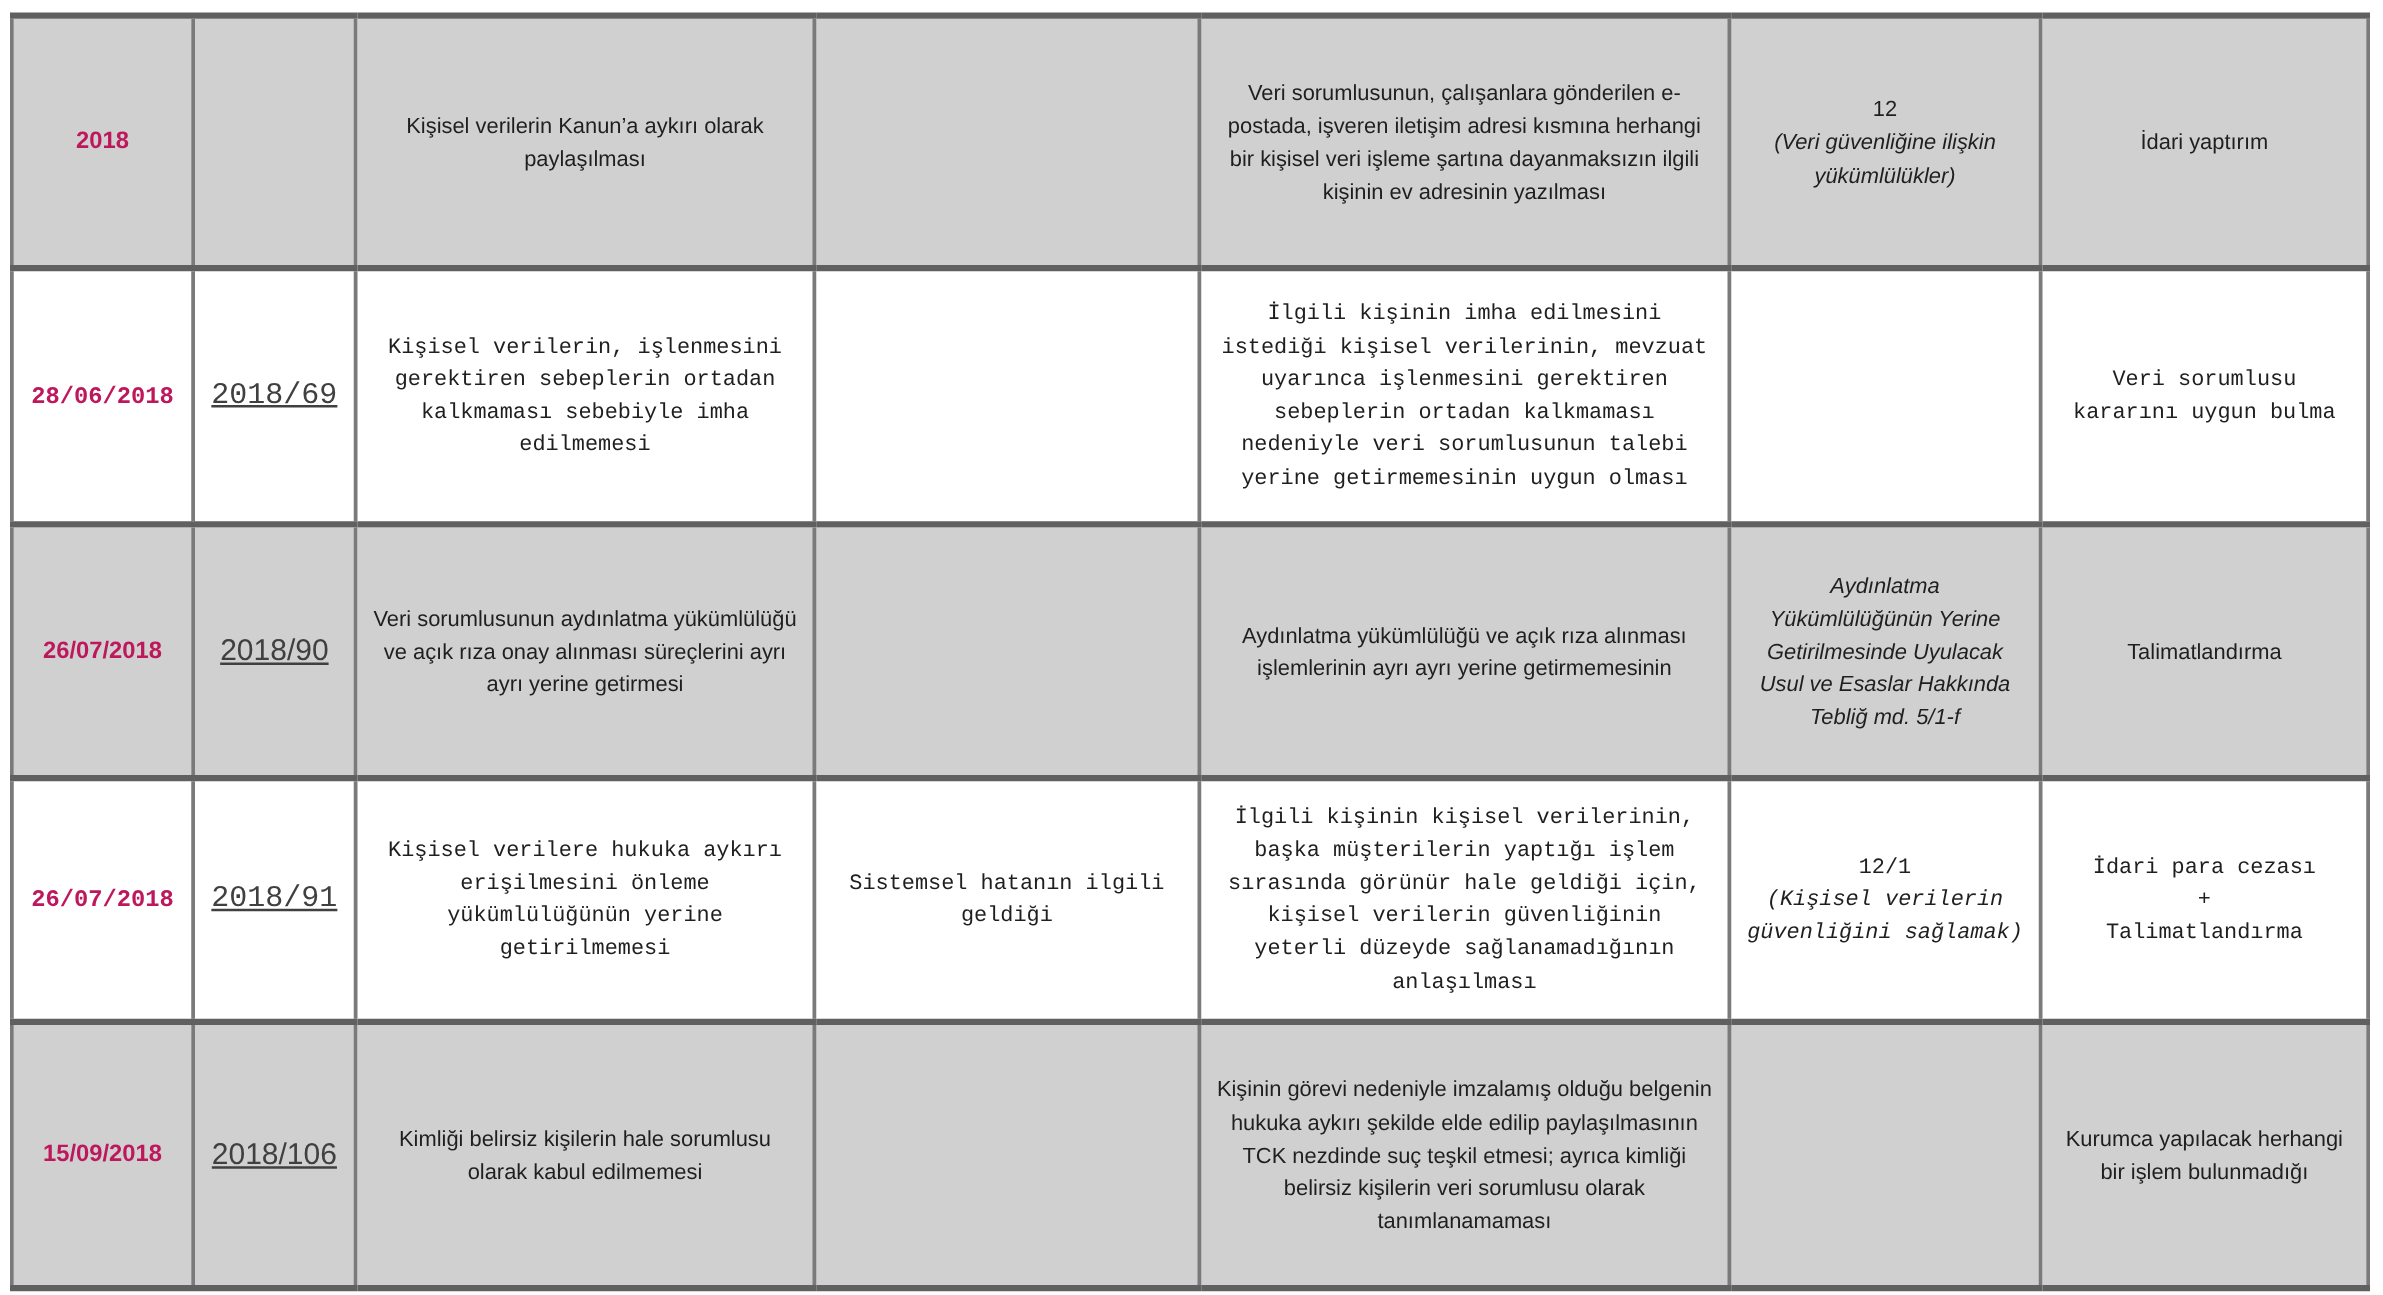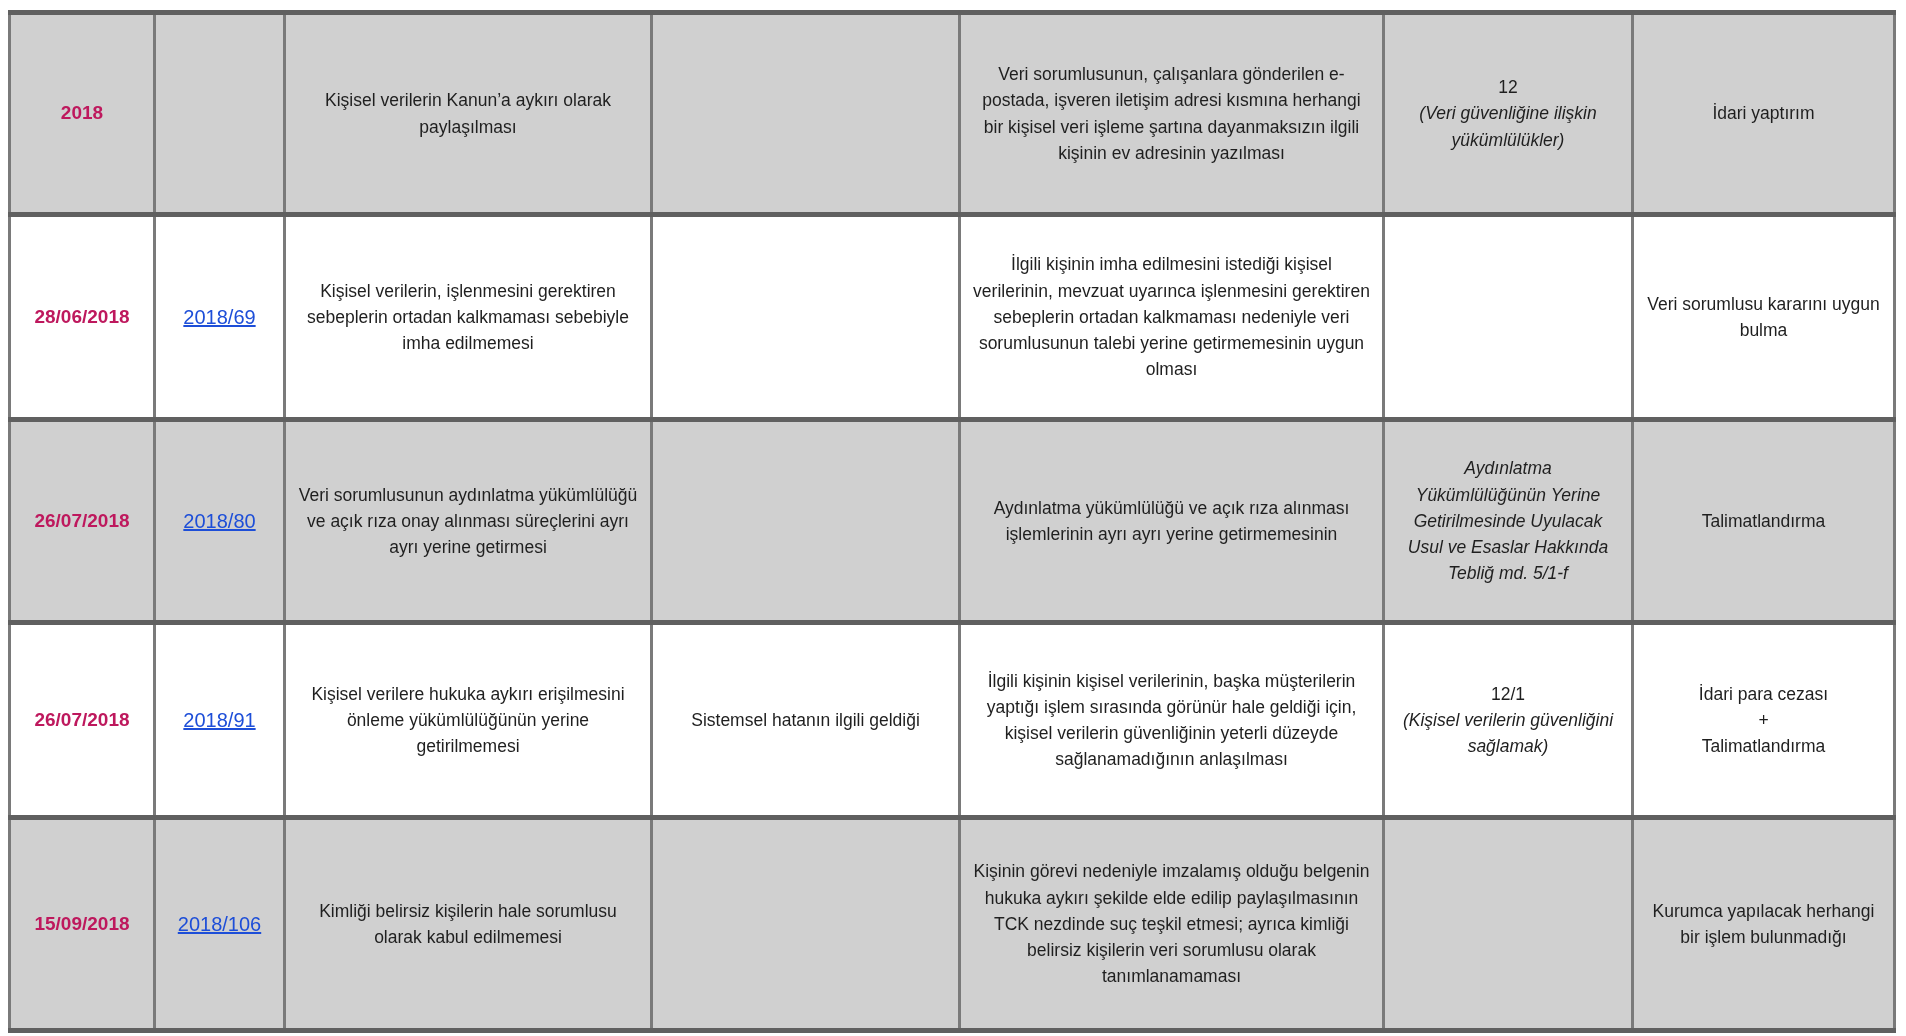--- a/index.html
+++ b/index.html
@@ -28,30 +28,30 @@
     border-bottom: 5px solid #606060;
     vertical-align: middle;
     text-align: center;
     padding: 6px 12px;
     font-size: 17.5px;
     line-height: 1.5;
     color: #1f1f1f;
     overflow: hidden;
   }
   tr.shaded td { background: #d0d0d0; }
-  tr.plain td  { background: #ffffff; }
+  tr.plain td  { background: #ffffff; font-family: Liberation Mono, monospace; }
   .date-text {
     font-weight: bold;
     font-size: 19px;
     color: #be185d;
   }
   a.decision-link {
-    color: #1d4ed8;
+    color: #404040;
     text-decoration: underline;
-    font-size: 20px;
+    font-size: 24px;
     margin-top: 40px;
   }
   .italic-note { font-style: italic; }
   .outcome-text { white-space: pre-line; }
 </style>
 </head>
 <body>
 
 <div class="page">
   <table class="decision-table">
@@ -87,21 +87,21 @@
       <td><span>İlgili kişinin imha edilmesini istediği kişisel verilerinin, mevzuat uyarınca işlenmesini gerektiren sebeplerin ortadan kalkmaması nedeniyle veri sorumlusunun talebi yerine getirmemesinin uygun olması</span></td>
       <td>
         <div></div>
         <div class="italic-note"></div>
       </td>
       <td><span class="outcome-text">Veri sorumlusu kararını uygun bulma</span></td>
     </tr>
 
     <tr class="shaded" style="height:203px">
       <td><span class="date-text">26/07/2018</span></td>
-      <td><a href="#" class="decision-link">2018/80</a></td>
+      <td><a href="#" class="decision-link">2018/90</a></td>
       <td><span>Veri sorumlusunun aydınlatma yükümlülüğü ve açık rıza onay alınması süreçlerini ayrı ayrı yerine getirmesi</span></td>
       <td><span></span></td>
       <td><span>Aydınlatma yükümlülüğü ve açık rıza alınması işlemlerinin ayrı ayrı yerine getirmemesinin</span></td>
       <td>
         <div></div>
         <div class="italic-note">Aydınlatma Yükümlülüğünün Yerine Getirilmesinde Uyulacak Usul ve Esaslar Hakkında Tebliğ md. 5/1-f</div>
       </td>
       <td><span class="outcome-text">Talimatlandırma</span></td>
     </tr>
 

